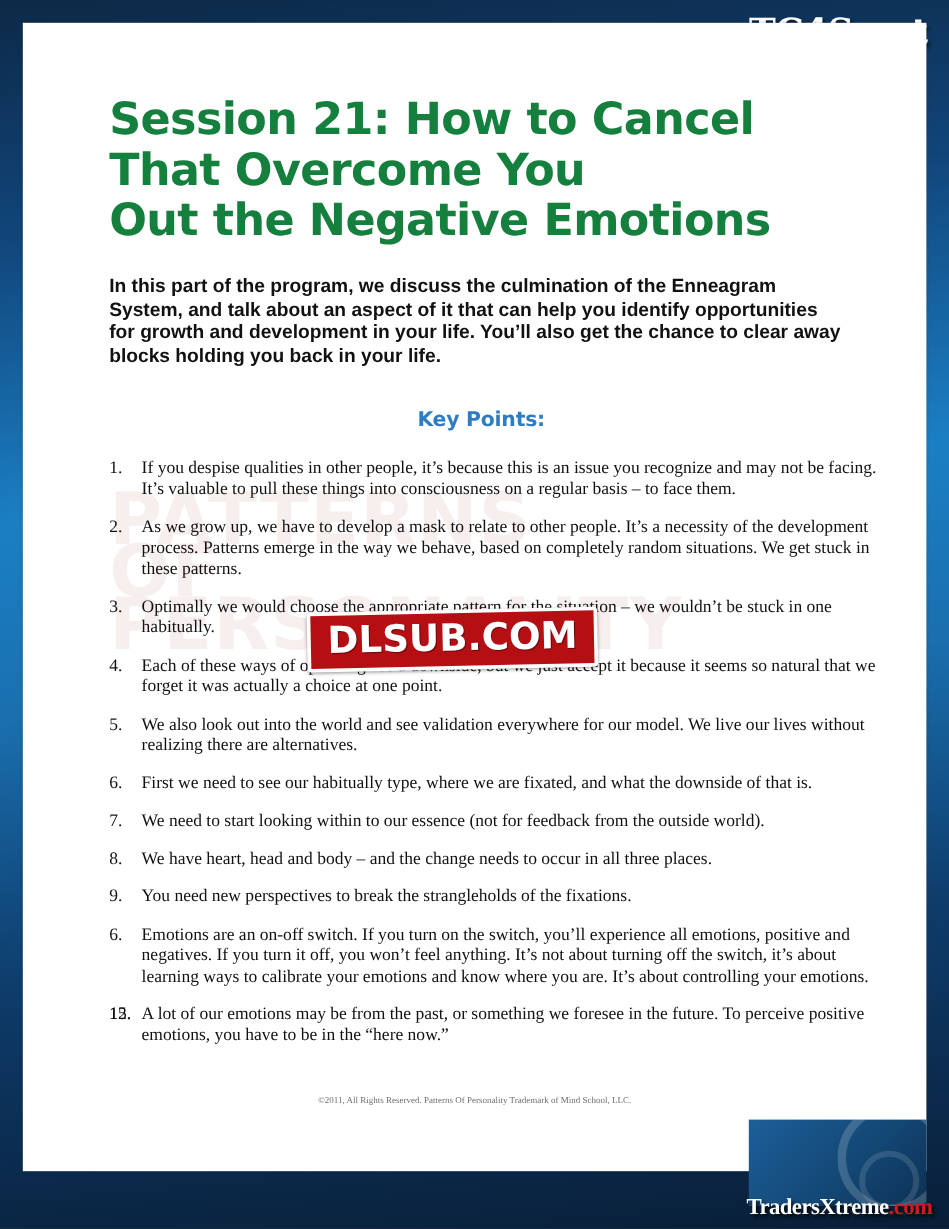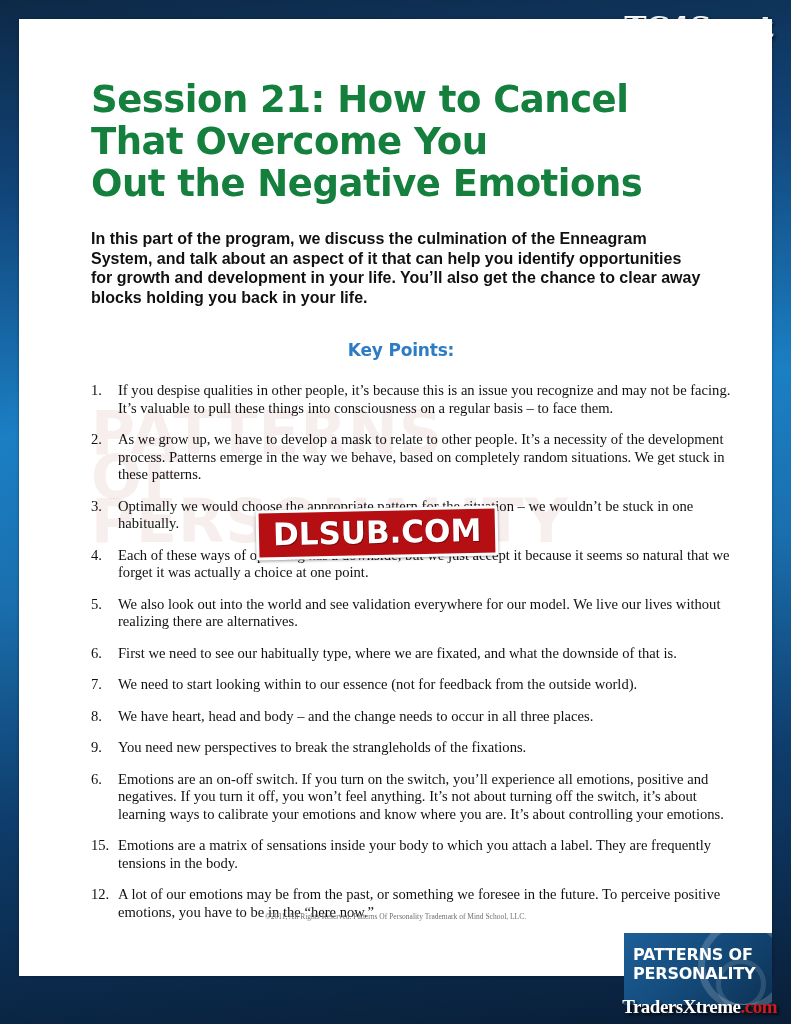--- a/index.html
+++ b/index.html
@@ -278,41 +278,36 @@
         <li>
           <span class="num">9.</span>
           <span>You need new perspectives to break the strangleholds of the fixations.</span>
         </li>
         <li>
           <span class="num">6.</span>
           <span>Emotions are an on-off switch. If you turn on the switch, you’ll experience all emotions, positive and negatives. If you turn it off, you won’t feel anything. It’s not about turning off the switch, it’s about learning ways to calibrate your emotions and know where you are. It’s about controlling your emotions.</span>
         </li>
         <li>
           <span class="num">15.</span>
-          <span>Emotions are a matrix of sensations inside your body to which you attach a label. They are frequently tensions in the body.</span>
         </li>
         <li>
           <span class="num">12.</span>
           <span>A lot of our emotions may be from the past, or something we foresee in the future. To perceive positive emotions, you have to be in the “here now.”</span>
         </li>
       </ol>
     </div>
 
     <div class="footer-note">©2011, All Rights Reserved. Patterns Of Personality Trademark of Mind School, LLC.</div>
 
     <div class="stamp">
       <span>DLSUB.COM</span>
     </div>
   </div>
 
   <div class="brand">
     <div class="ring"></div>
     <div class="ring2"></div>
-    <div class="btext">
-      <div>PATTERNS OF</div>
-      <div>PERSONALITY</div>
-    </div>
   </div>
 
   <div class="wm-bottom">
     <span>TradersXtreme</span><span class="red">.com</span>
   </div>
 </div>
 
 </body></html>

